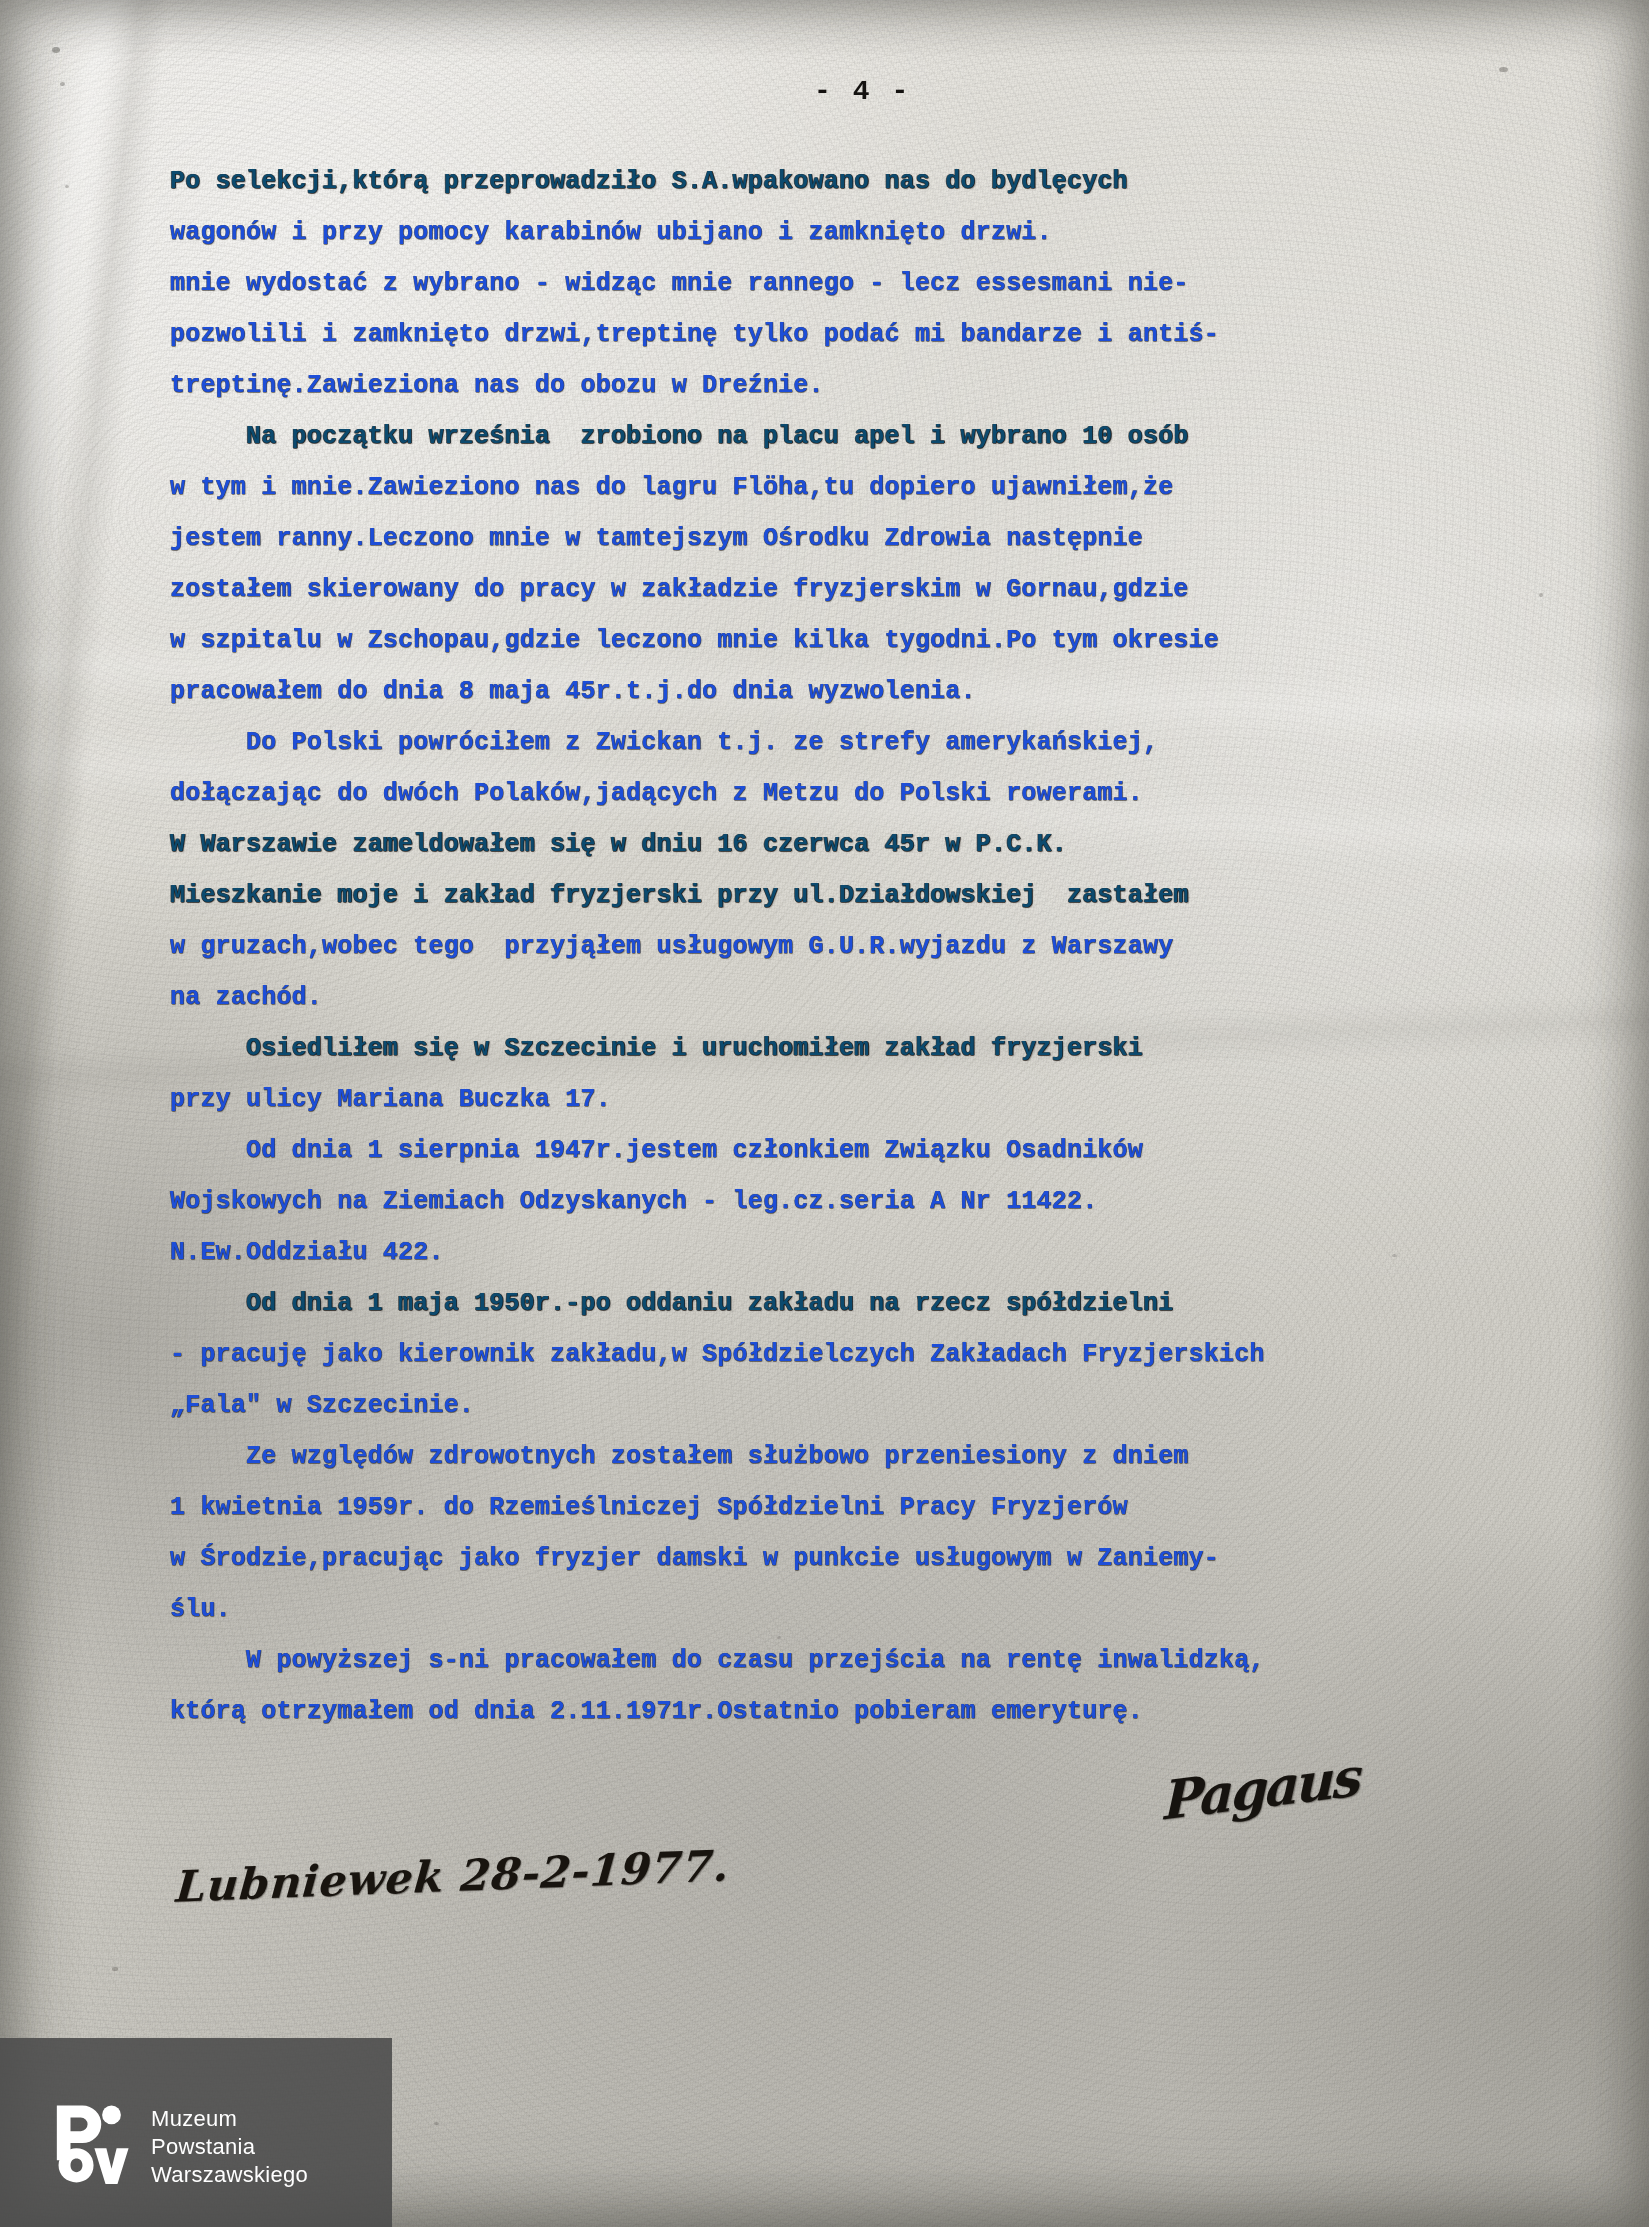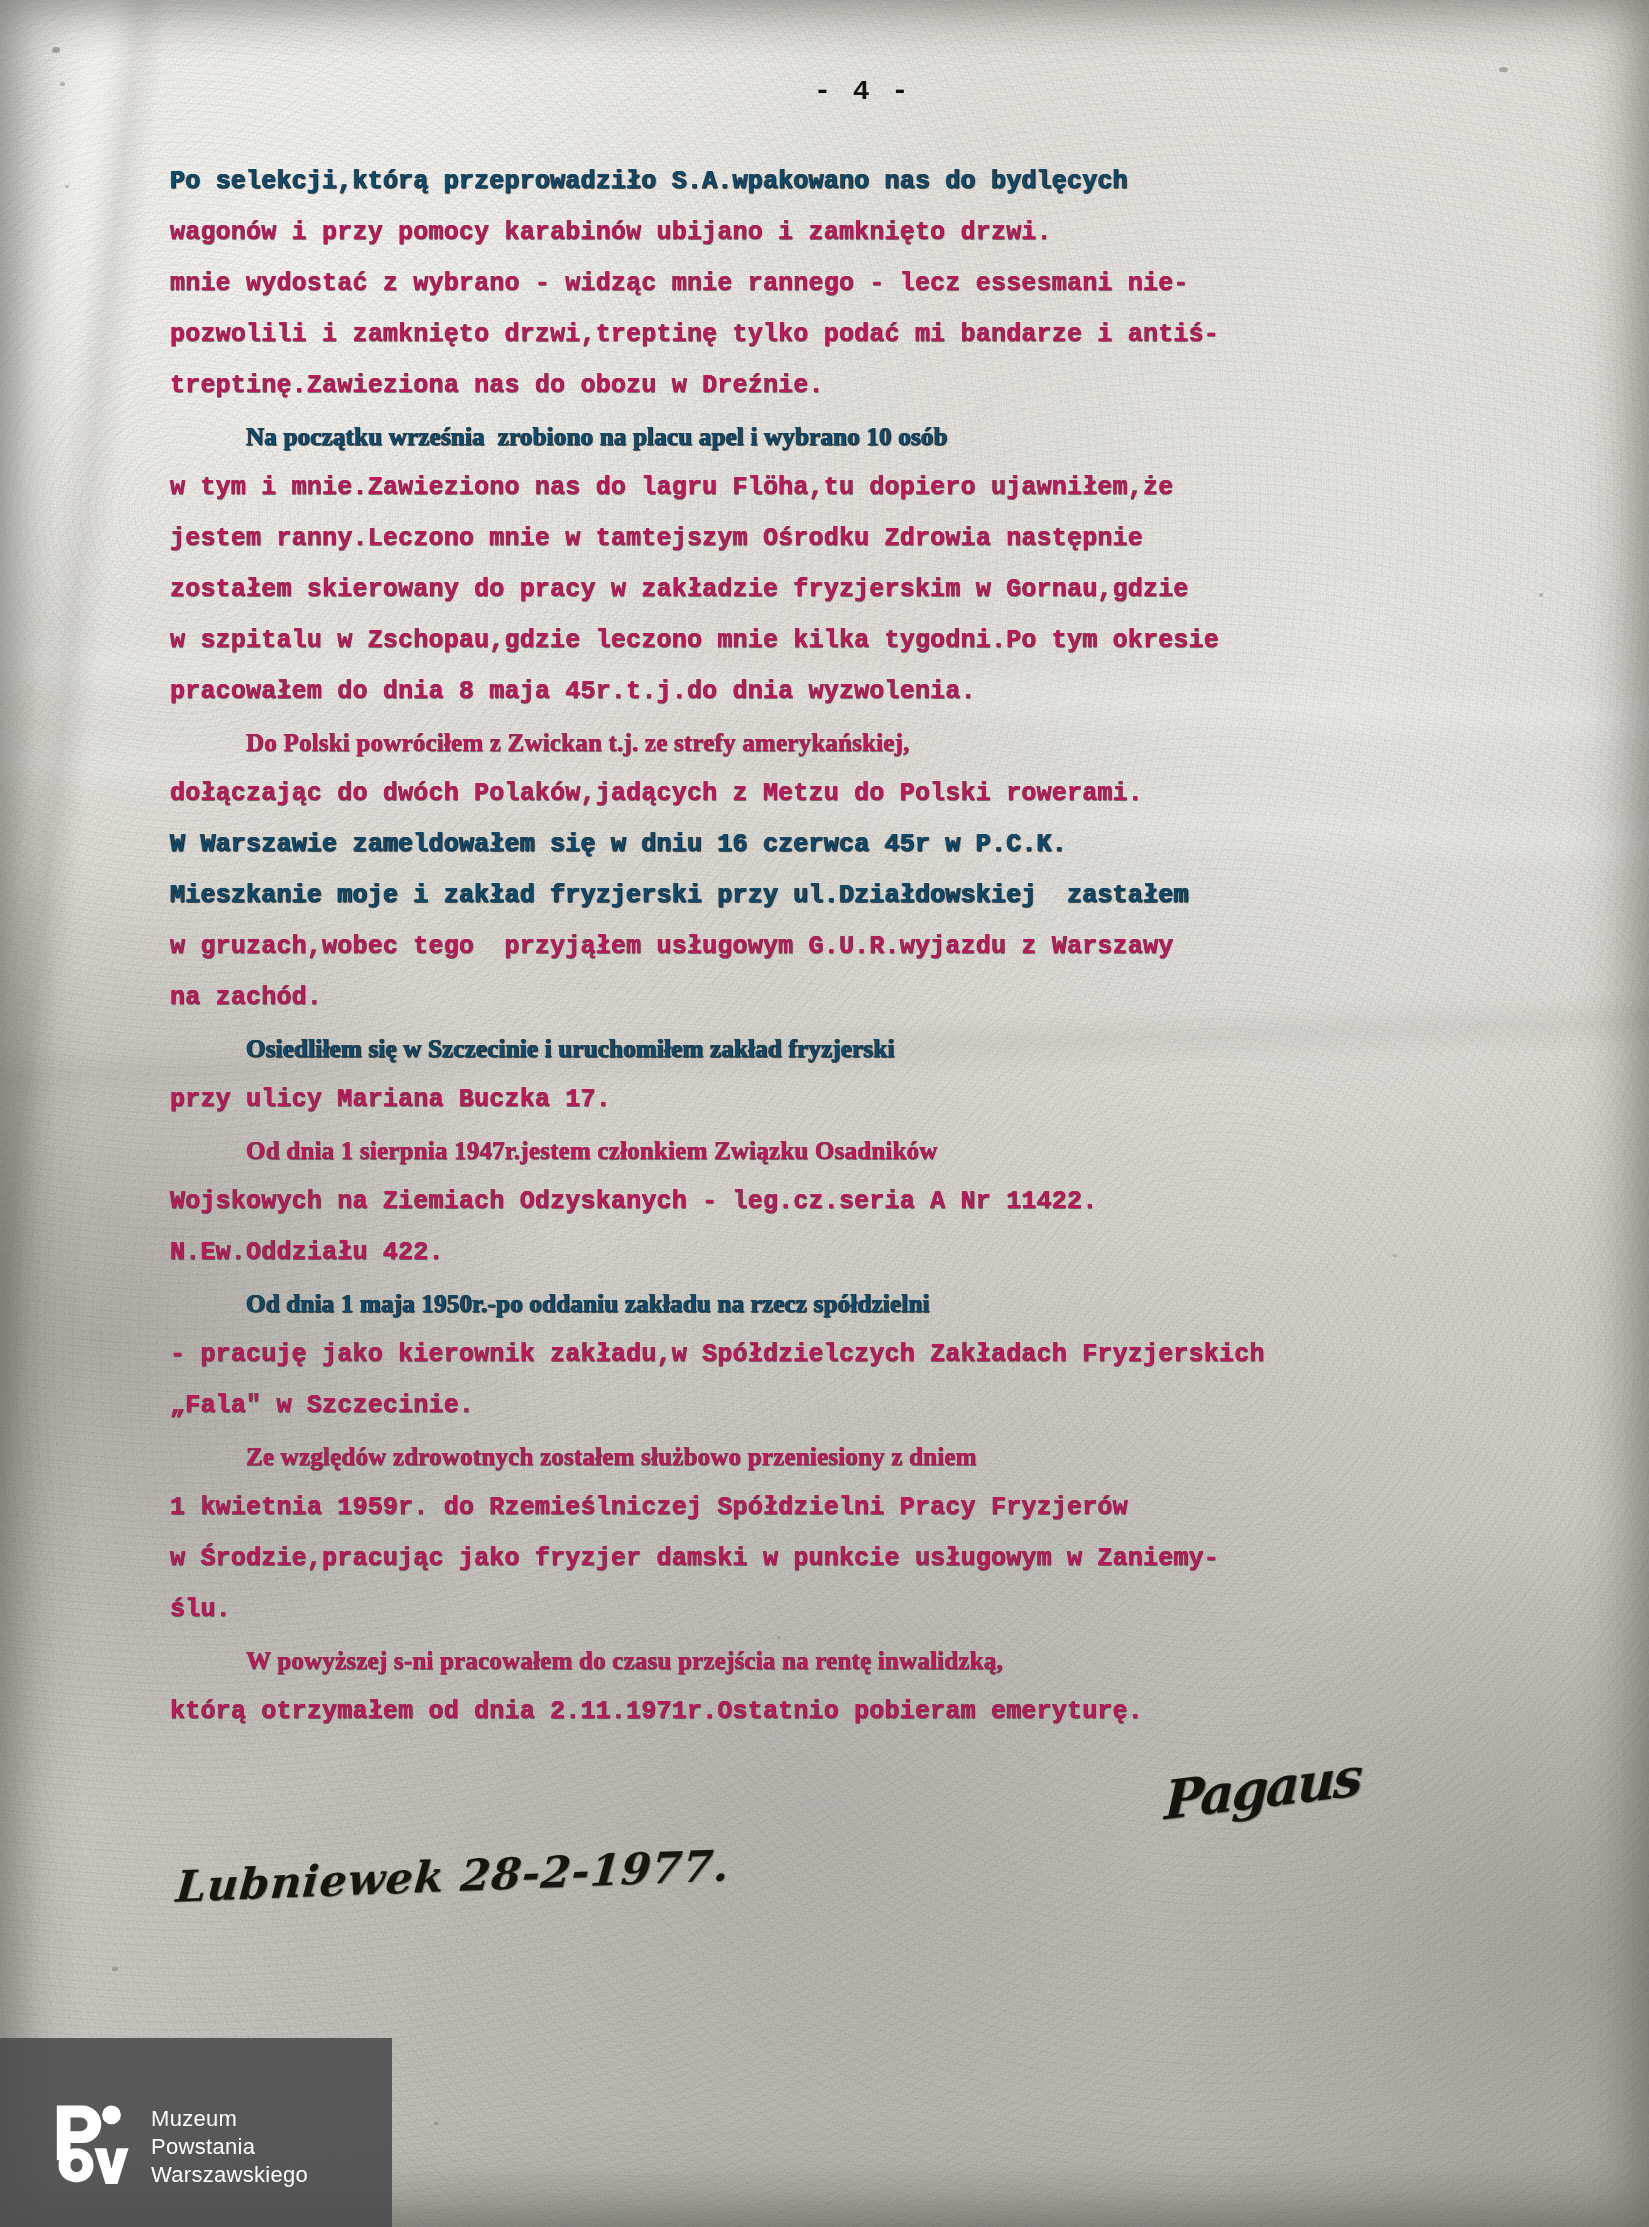--- a/index.html
+++ b/index.html
@@ -94,31 +94,31 @@
   .body-text {
     position: absolute;
     left: 170px;
     top: 156px;
     width: 1392px;
   }
   .ln {
     font-size: 25px;
     line-height: 51px;
     letter-spacing: 0.2px;
-    color: #be185d;
+    color: #1d4ed8;
     white-space: pre;
     font-weight: 700;
     text-shadow:
       0.5px 0 0 rgba(22,18,14,0.55),
       -0.4px 0 0 rgba(22,18,14,0.40),
       0 0.5px 0 rgba(22,18,14,0.35),
       0 -0.3px 0 rgba(22,18,14,0.22),
       0.8px 0.6px 0.9px rgba(30,26,20,0.30);
   }
-  .ln.ind { padding-left: 76px; font-family: Liberation Serif, serif; }
+  .ln.ind { padding-left: 76px; }
   .ln.heavy {
     color: #0c4a6e;
     text-shadow:
       0.8px 0 0 rgba(12,10,8,0.75),
       -0.7px 0 0 rgba(12,10,8,0.55),
       0 0.8px 0 rgba(12,10,8,0.55),
       0 -0.5px 0 rgba(12,10,8,0.35),
       1.1px 0.9px 1.2px rgba(20,16,12,0.40);
   }
 

